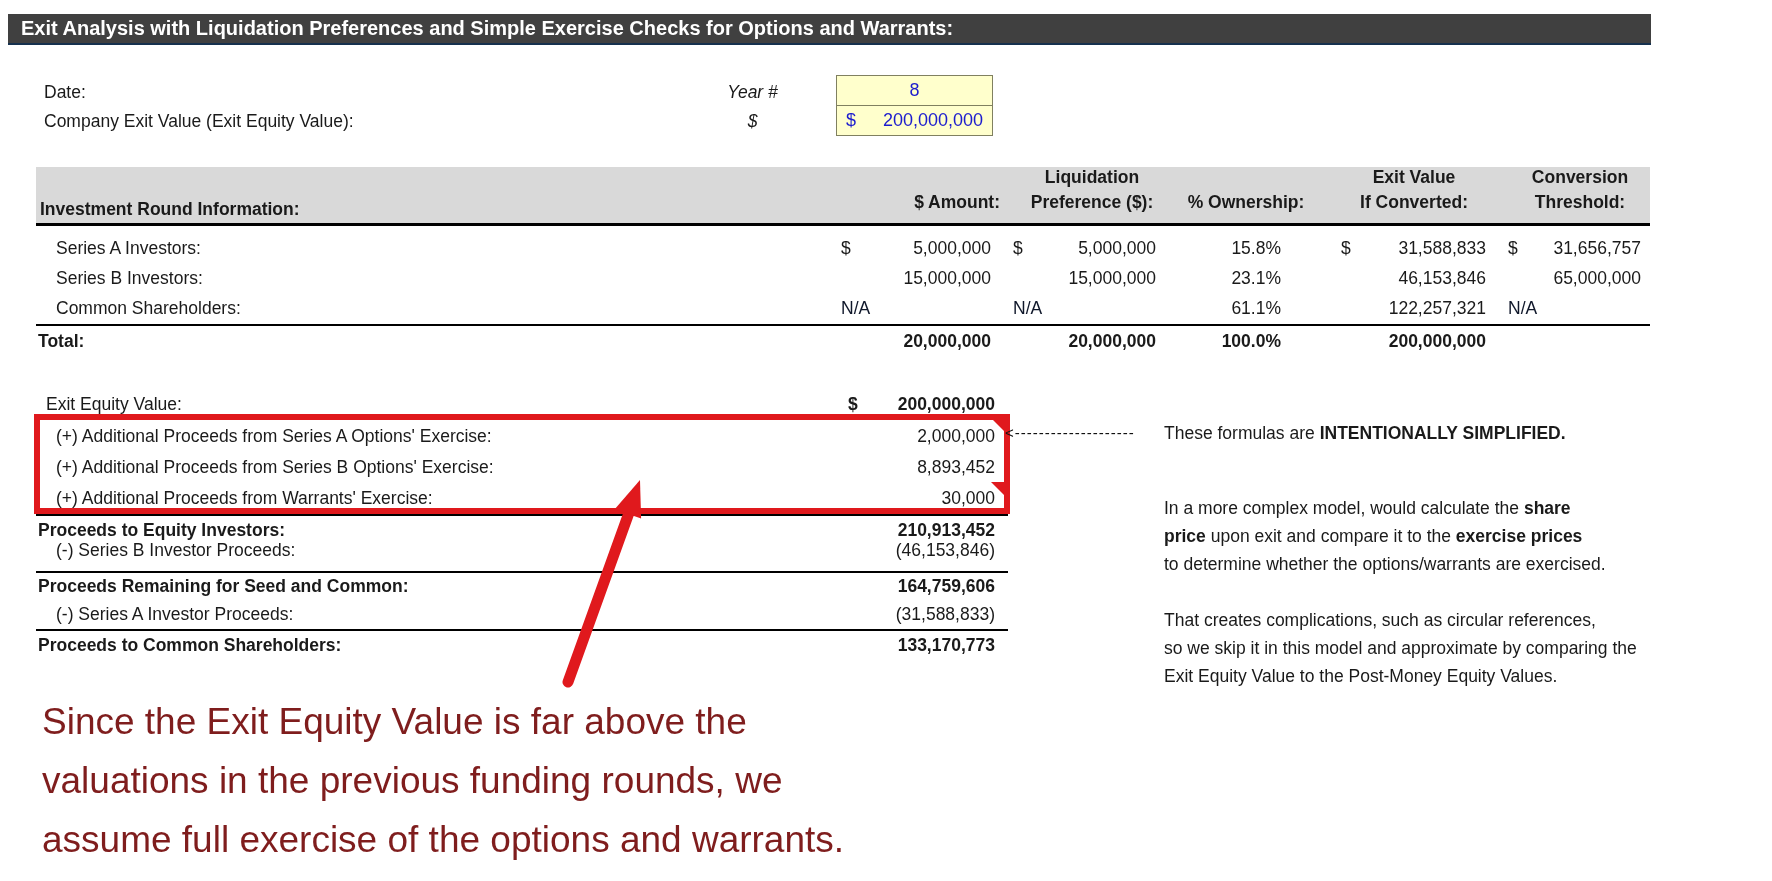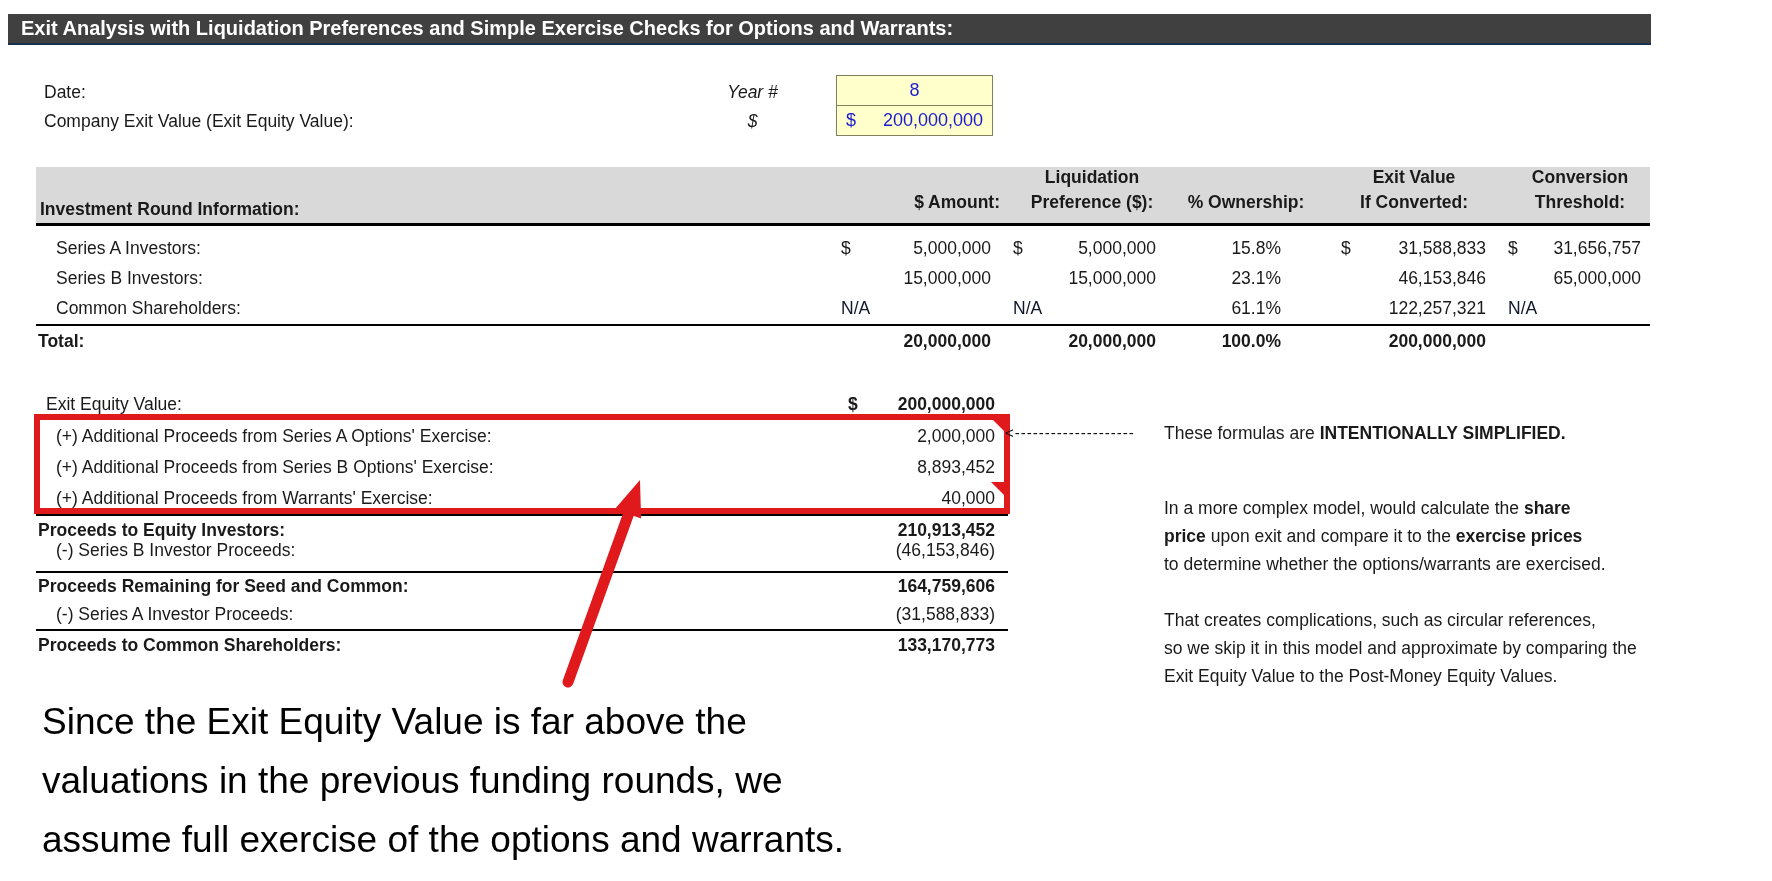--- a/index.html
+++ b/index.html
@@ -62,21 +62,21 @@
   .cmark{position:absolute;width:13px;height:13px;background:#E0191D;
          clip-path:polygon(0 0,100% 0,100% 100%);}
   .dashedarrow{position:absolute;left:1005px;top:423px;height:20px;line-height:20px;
                font-size:15px;letter-spacing:1px;color:#111;white-space:nowrap;}
 
   
   .note{position:absolute;left:1164px;height:22px;line-height:22px;white-space:nowrap;}
   .note .b{font-weight:bold;}
 
   
-  .redtext{position:absolute;left:42px;top:692px;color:#000000;font-size:37px;line-height:59px;white-space:nowrap;}
+  .redtext{position:absolute;left:42px;top:692px;color:#7f1d1d;font-size:37px;line-height:59px;white-space:nowrap;}
 </style>
 </head>
 <body>
 
 <div class="canvas">
 
   <div class="titlebar">
     <span>Exit Analysis with Liquidation Preferences and Simple Exercise Checks for Options and Warrants:</span>
   </div>
 
@@ -201,21 +201,21 @@
   <div class="wf" style="top:422px;">
     <span class="lab">(+) Additional Proceeds from Series A Options' Exercise:</span>
     <span class="val">2,000,000</span>
   </div>
   <div class="wf" style="top:453px;">
     <span class="lab">(+) Additional Proceeds from Series B Options' Exercise:</span>
     <span class="val">8,893,452</span>
   </div>
   <div class="wf" style="top:484px;">
     <span class="lab">(+) Additional Proceeds from Warrants' Exercise:</span>
-    <span class="val">40,000</span>
+    <span class="val">30,000</span>
   </div>
 
   <div class="hline" style="top:514px;left:36px;width:972px;"></div>
 
   <div class="wf" style="top:516px;">
     <span class="lab flush">Proceeds to Equity Investors:</span>
     <span class="val bold">210,913,452</span>
   </div>
   <div class="wf" style="top:536px;">
     <span class="lab">(-) Series B Investor Proceeds:</span>

